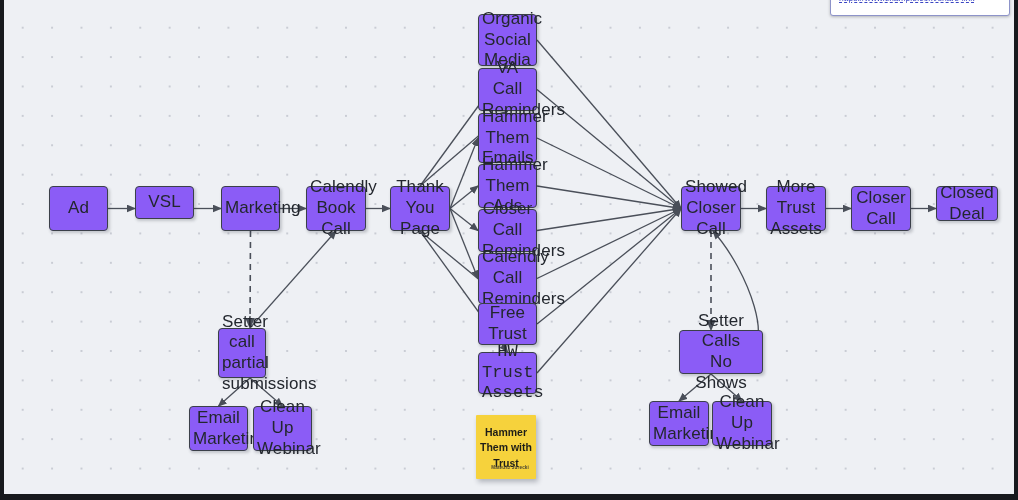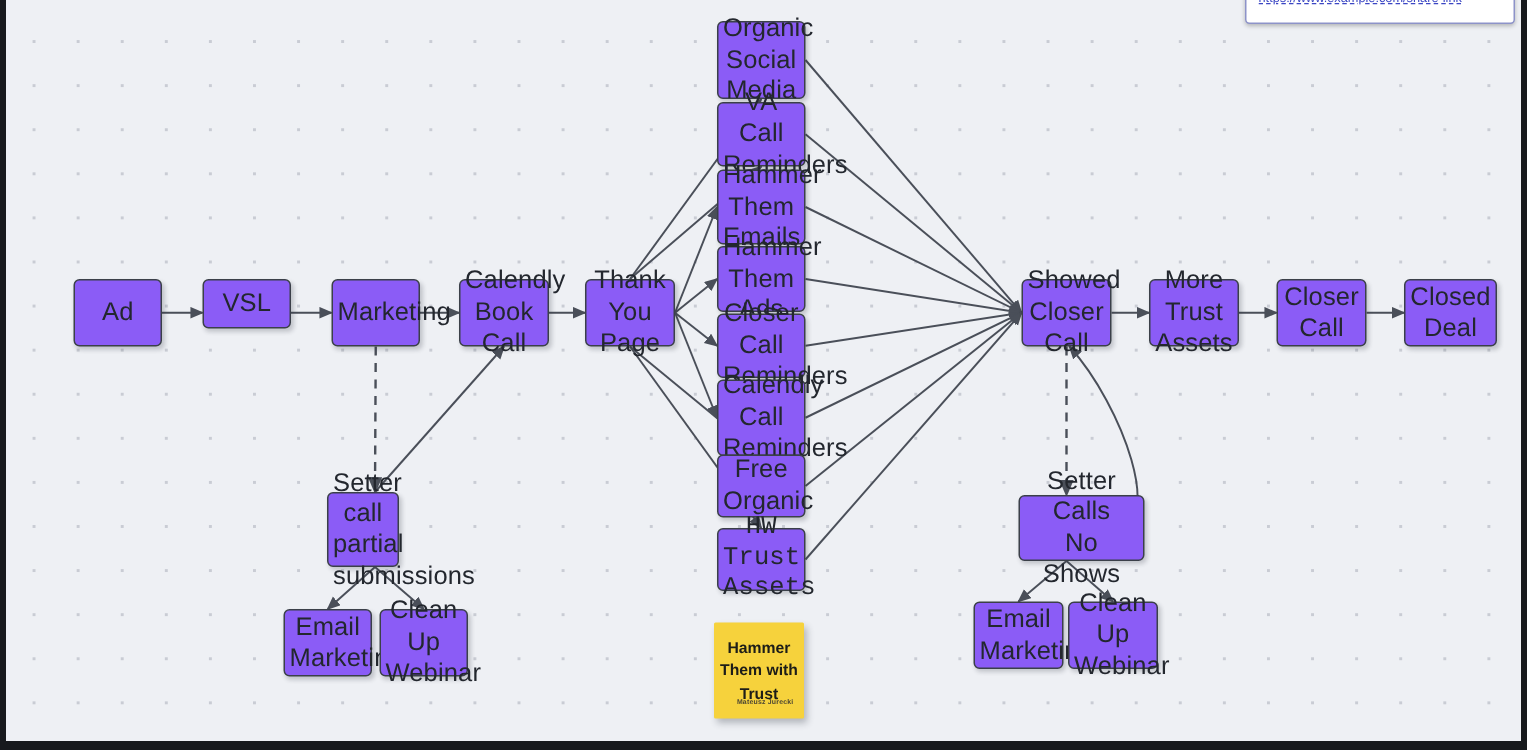--- a/index.html
+++ b/index.html
@@ -168,38 +168,38 @@
         <span>Closer Call
 Reminders</span>
       </div>
       <div class="node" style="left: 474px; top: 253px; width: 59px; height: 51px;">
         <span>Calendly
 Call
 Reminders</span>
       </div>
       <div class="node" style="left: 474px; top: 303px; width: 59px; height: 42px;">
         <span>Free
-Organic</span>
+Trust</span>
       </div>
       <div class="node" style="left: 474px; top: 352px; width: 59px; height: 42px; font-family: Liberation Mono, monospace;">
         <span>HW Trust
 Assets</span>
       </div>
       <div class="node" style="left: 677px; top: 186px; width: 60px; height: 45px;">
         <span>Showed
 Closer Call</span>
       </div>
       <div class="node" style="left: 762px; top: 186px; width: 60px; height: 45px;">
         <span>More Trust
 Assets</span>
       </div>
       <div class="node" style="left: 847px; top: 186px; width: 60px; height: 45px;">
         <span>Closer Call</span>
       </div>
-      <div class="node" style="left: 932px; top: 186px; width: 62px; height: 45px;">
+      <div class="node" style="left: 932px; top: 186px; width: 62px; height: 35px;">
         <span>Closed Deal</span>
       </div>
       <div class="node" style="left: 214px; top: 328px; width: 48px; height: 50px;">
         <span>Setter call
 partial
 submissions</span>
       </div>
       <div class="node" style="left: 185px; top: 406px; width: 59px; height: 45px;">
         <span>Email
 Marketing</span>

